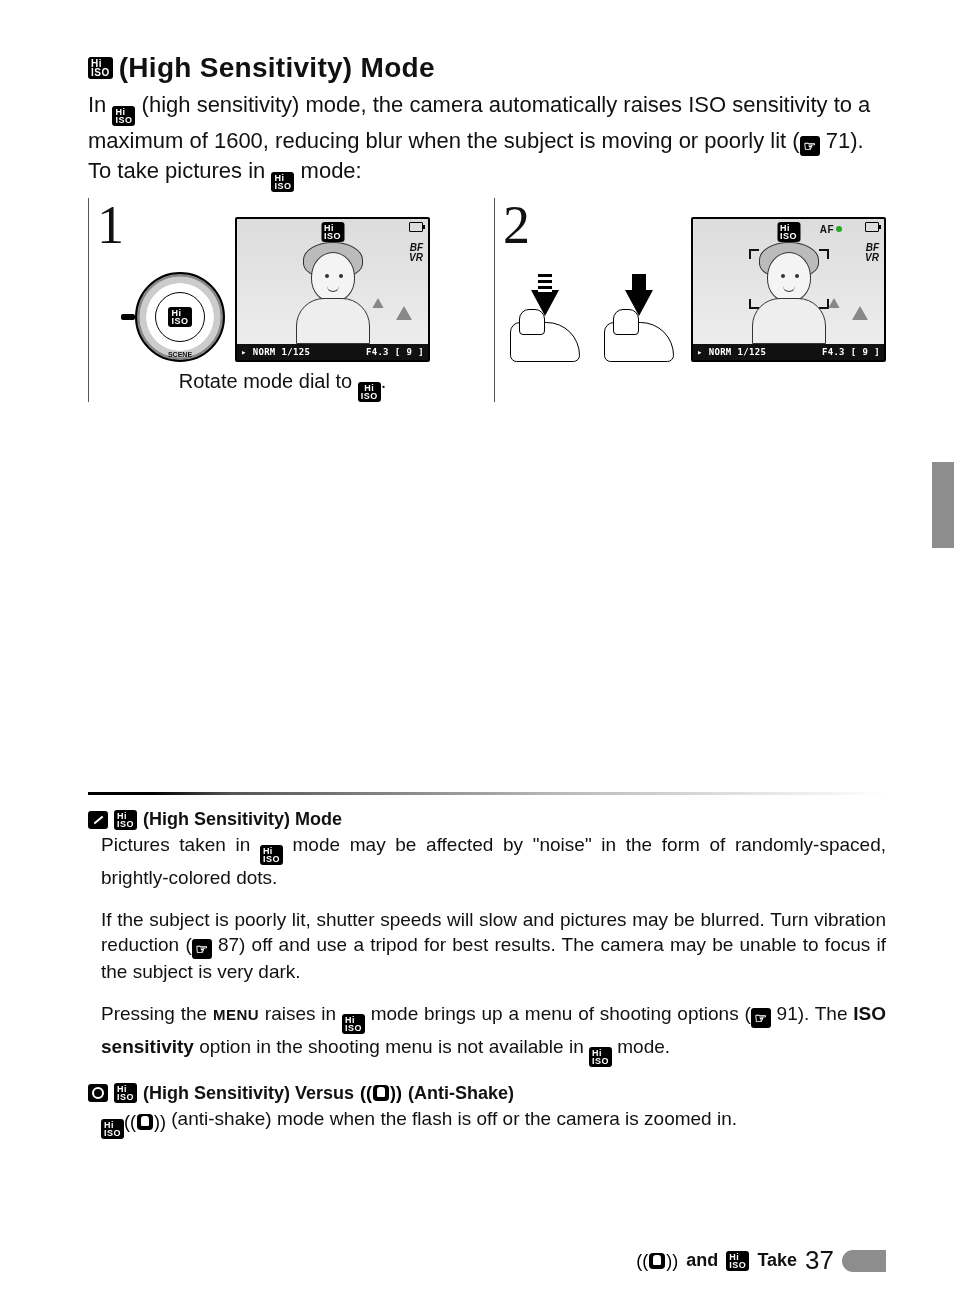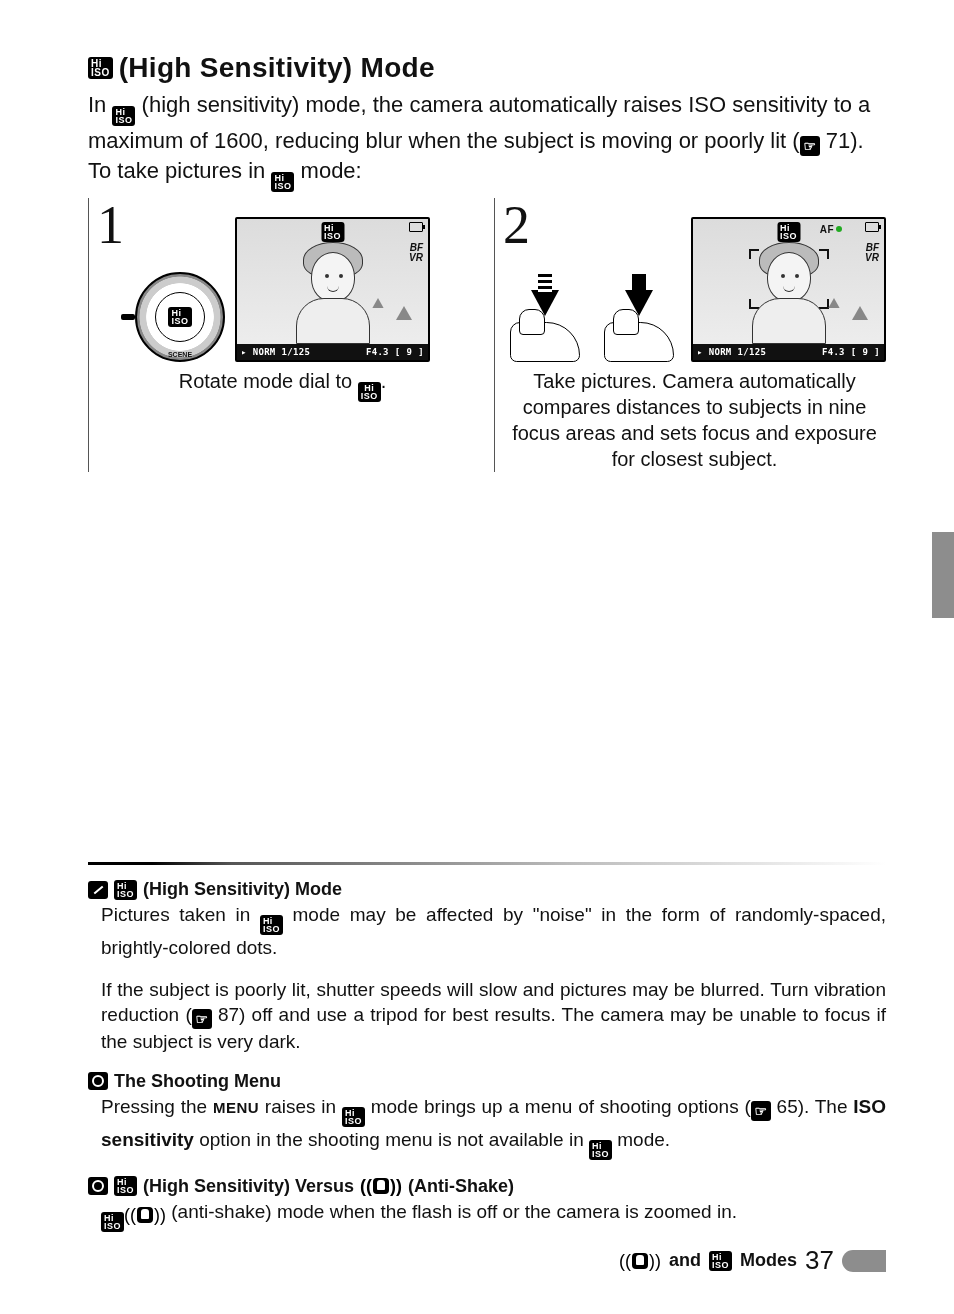--- a/index.html
+++ b/index.html
@@ -203,21 +203,20 @@
               <span>NORM</span>
               <span>1/125</span>
               <span class="sp"></span>
               <span>F4.3</span>
               <span>[</span>
               <span>9</span>
               <span>]</span>
           </div>
         </div>
       </div>
-      <p class="caption">Take pictures.  Camera automatically compares distances to subjects in nine focus areas and sets focus and exposure for closest subject.</p>
     </div>
   </div>
 
   <div class="midspace">
     <div class="thumb-tab"></div>
   </div>
 
   <hr class="grad">
 
   <div class="note-h">
@@ -231,29 +230,25 @@
   <p class="note-p">
     <span>Pictures taken in </span><span class="iso-icon">
         <span>Hi</span>
         <span>ISO</span>
       </span><span> mode may be affected by "noise" in the form of randomly-spaced, brightly-colored dots.</span>
   </p>
   <p class="note-p">
     <span>If the subject is poorly lit, shutter speeds will slow and pictures may be blurred.  Turn vibration reduction (</span><span class="ref-icon">☞</span>&nbsp;<span>87</span><span>) off and use a tripod for best results.  The camera may be unable to focus if the subject is very dark.</span>
   </p>
 
-  <div class="note-h">
-    <span class="note-icon gear"></span>
-    <span>The Shooting Menu</span>
-  </div>
   <p class="note-p">
     <span>Pressing the </span><span class="menu-word">MENU</span><span> raises in </span><span class="iso-icon">
         <span>Hi</span>
         <span>ISO</span>
-      </span><span> mode brings up a menu of shooting options (</span><span class="ref-icon">☞</span>&nbsp;<span>65</span><span>).  The </span><b>ISO sensitivity</b><span> option in the shooting menu is not available in </span><span class="iso-icon">
+      </span><span> mode brings up a menu of shooting options (</span><span class="ref-icon">☞</span>&nbsp;<span>91</span><span>).  The </span><b>ISO sensitivity</b><span> option in the shooting menu is not available in </span><span class="iso-icon">
         <span>Hi</span>
         <span>ISO</span>
       </span><span> mode.</span>
   </p>
 
   <div class="note-h">
     <span class="note-icon gear"></span>
     <span class="iso-icon">
         <span>Hi</span>
         <span>ISO</span>
@@ -281,18 +276,18 @@
     <span class="antishake">
         <span class="paren">((</span>
         <span class="palm"></span>
         <span class="paren">))</span>
       </span>
     <b>and</b>
     <span class="iso-icon">
         <span>Hi</span>
         <span>ISO</span>
       </span>
-    <b>Modes</b>
+    <b>Take</b>
     <span class="pg">37</span>
     <span class="footer-tab"></span>
   </div>
 
 </div>
 
 </body></html>

